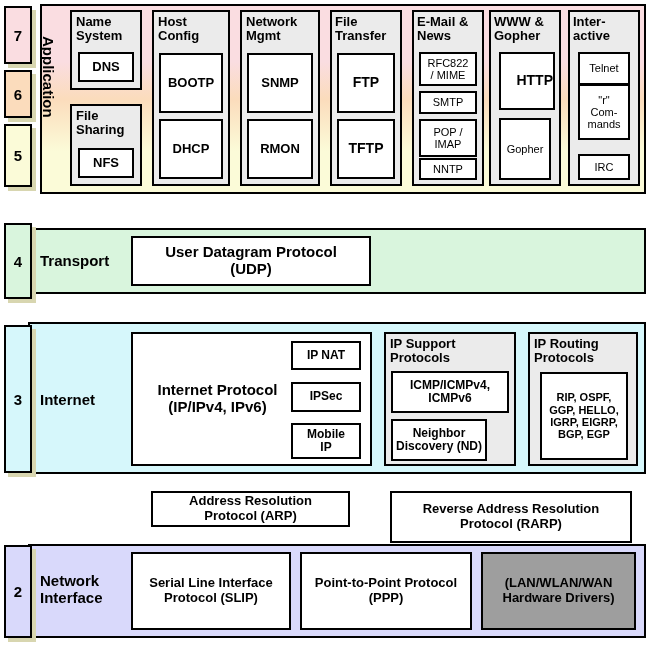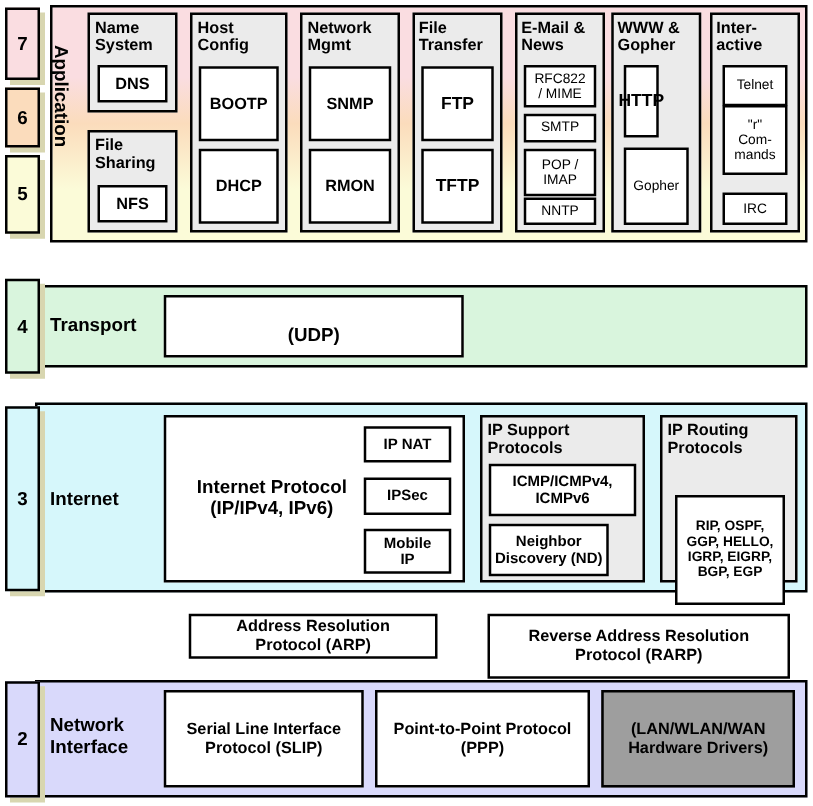--- a/index.html
+++ b/index.html
@@ -199,21 +199,21 @@
   </div>
   <div class="proto p11n" style="left:419px;top:158px;width:58px;height:22px;">
     <span>NNTP</span>
   </div>
 
   <div class="group" style="left:489px;top:10px;width:72px;height:176px;"></div>
   <div class="grouptitle" style="left:494px;top:15px;">
     <div>WWW &amp;</div>
     <div>Gopher</div>
   </div>
-  <div class="proto p14" style="left:499px;top:52px;width:28px;height:58px;">
+  <div class="proto p14" style="left:499px;top:52px;width:56px;height:58px;justify-content:flex-end;">
     <span>HTTP</span>
   </div>
   <div class="proto p11n" style="left:499px;top:118px;width:52px;height:62px;">
     <span>Gopher</span>
   </div>
 
   <div class="group" style="left:568px;top:10px;width:72px;height:176px;"></div>
   <div class="grouptitle" style="left:573px;top:15px;">
     <div>Inter-</div>
     <div>active</div>
@@ -231,21 +231,21 @@
   <div class="proto p11n" style="left:578px;top:154px;width:52px;height:26px;">
     <span>IRC</span>
   </div>
 
   <div class="band" style="left:28px;top:228px;width:618px;height:66px;background:#d9f5dd;"></div>
   <div class="bandname" style="left:40px;top:253px;">
     <span>Transport</span>
   </div>
   <div class="proto p15" style="left:131px;top:236px;width:240px;height:50px;">
     <span>
-      <br>
+      <span>User Datagram Protocol</span><br>
       <span>(UDP)</span>
     </span>
   </div>
 
   <div class="band" style="left:28px;top:322px;width:618px;height:152px;background:#d6f7fb;"></div>
   <div class="bandname" style="left:40px;top:392px;">
     <span>Internet</span>
   </div>
 
   <div class="proto" style="left:131px;top:332px;width:241px;height:134px;display:block;"></div>
@@ -282,21 +282,21 @@
       <span>Neighbor</span><br>
       <span>Discovery (ND)</span>
     </span>
   </div>
 
   <div class="group" style="left:528px;top:332px;width:110px;height:134px;"></div>
   <div class="grouptitle" style="left:534px;top:337px;">
     <div>IP Routing</div>
     <div>Protocols</div>
   </div>
-  <div class="proto p11" style="left:540px;top:372px;width:88px;height:88px;margin-top:24px;">
+  <div class="proto p11" style="left:540px;top:372px;width:88px;height:88px;">
     <span>
       <span>RIP, OSPF,</span><br>
       <span>GGP, HELLO,</span><br>
       <span>IGRP, EIGRP,</span><br>
       <span>BGP, EGP</span>
     </span>
   </div>
 
   <div class="proto p13" style="left:151px;top:491px;width:199px;height:36px;">
     <span>

